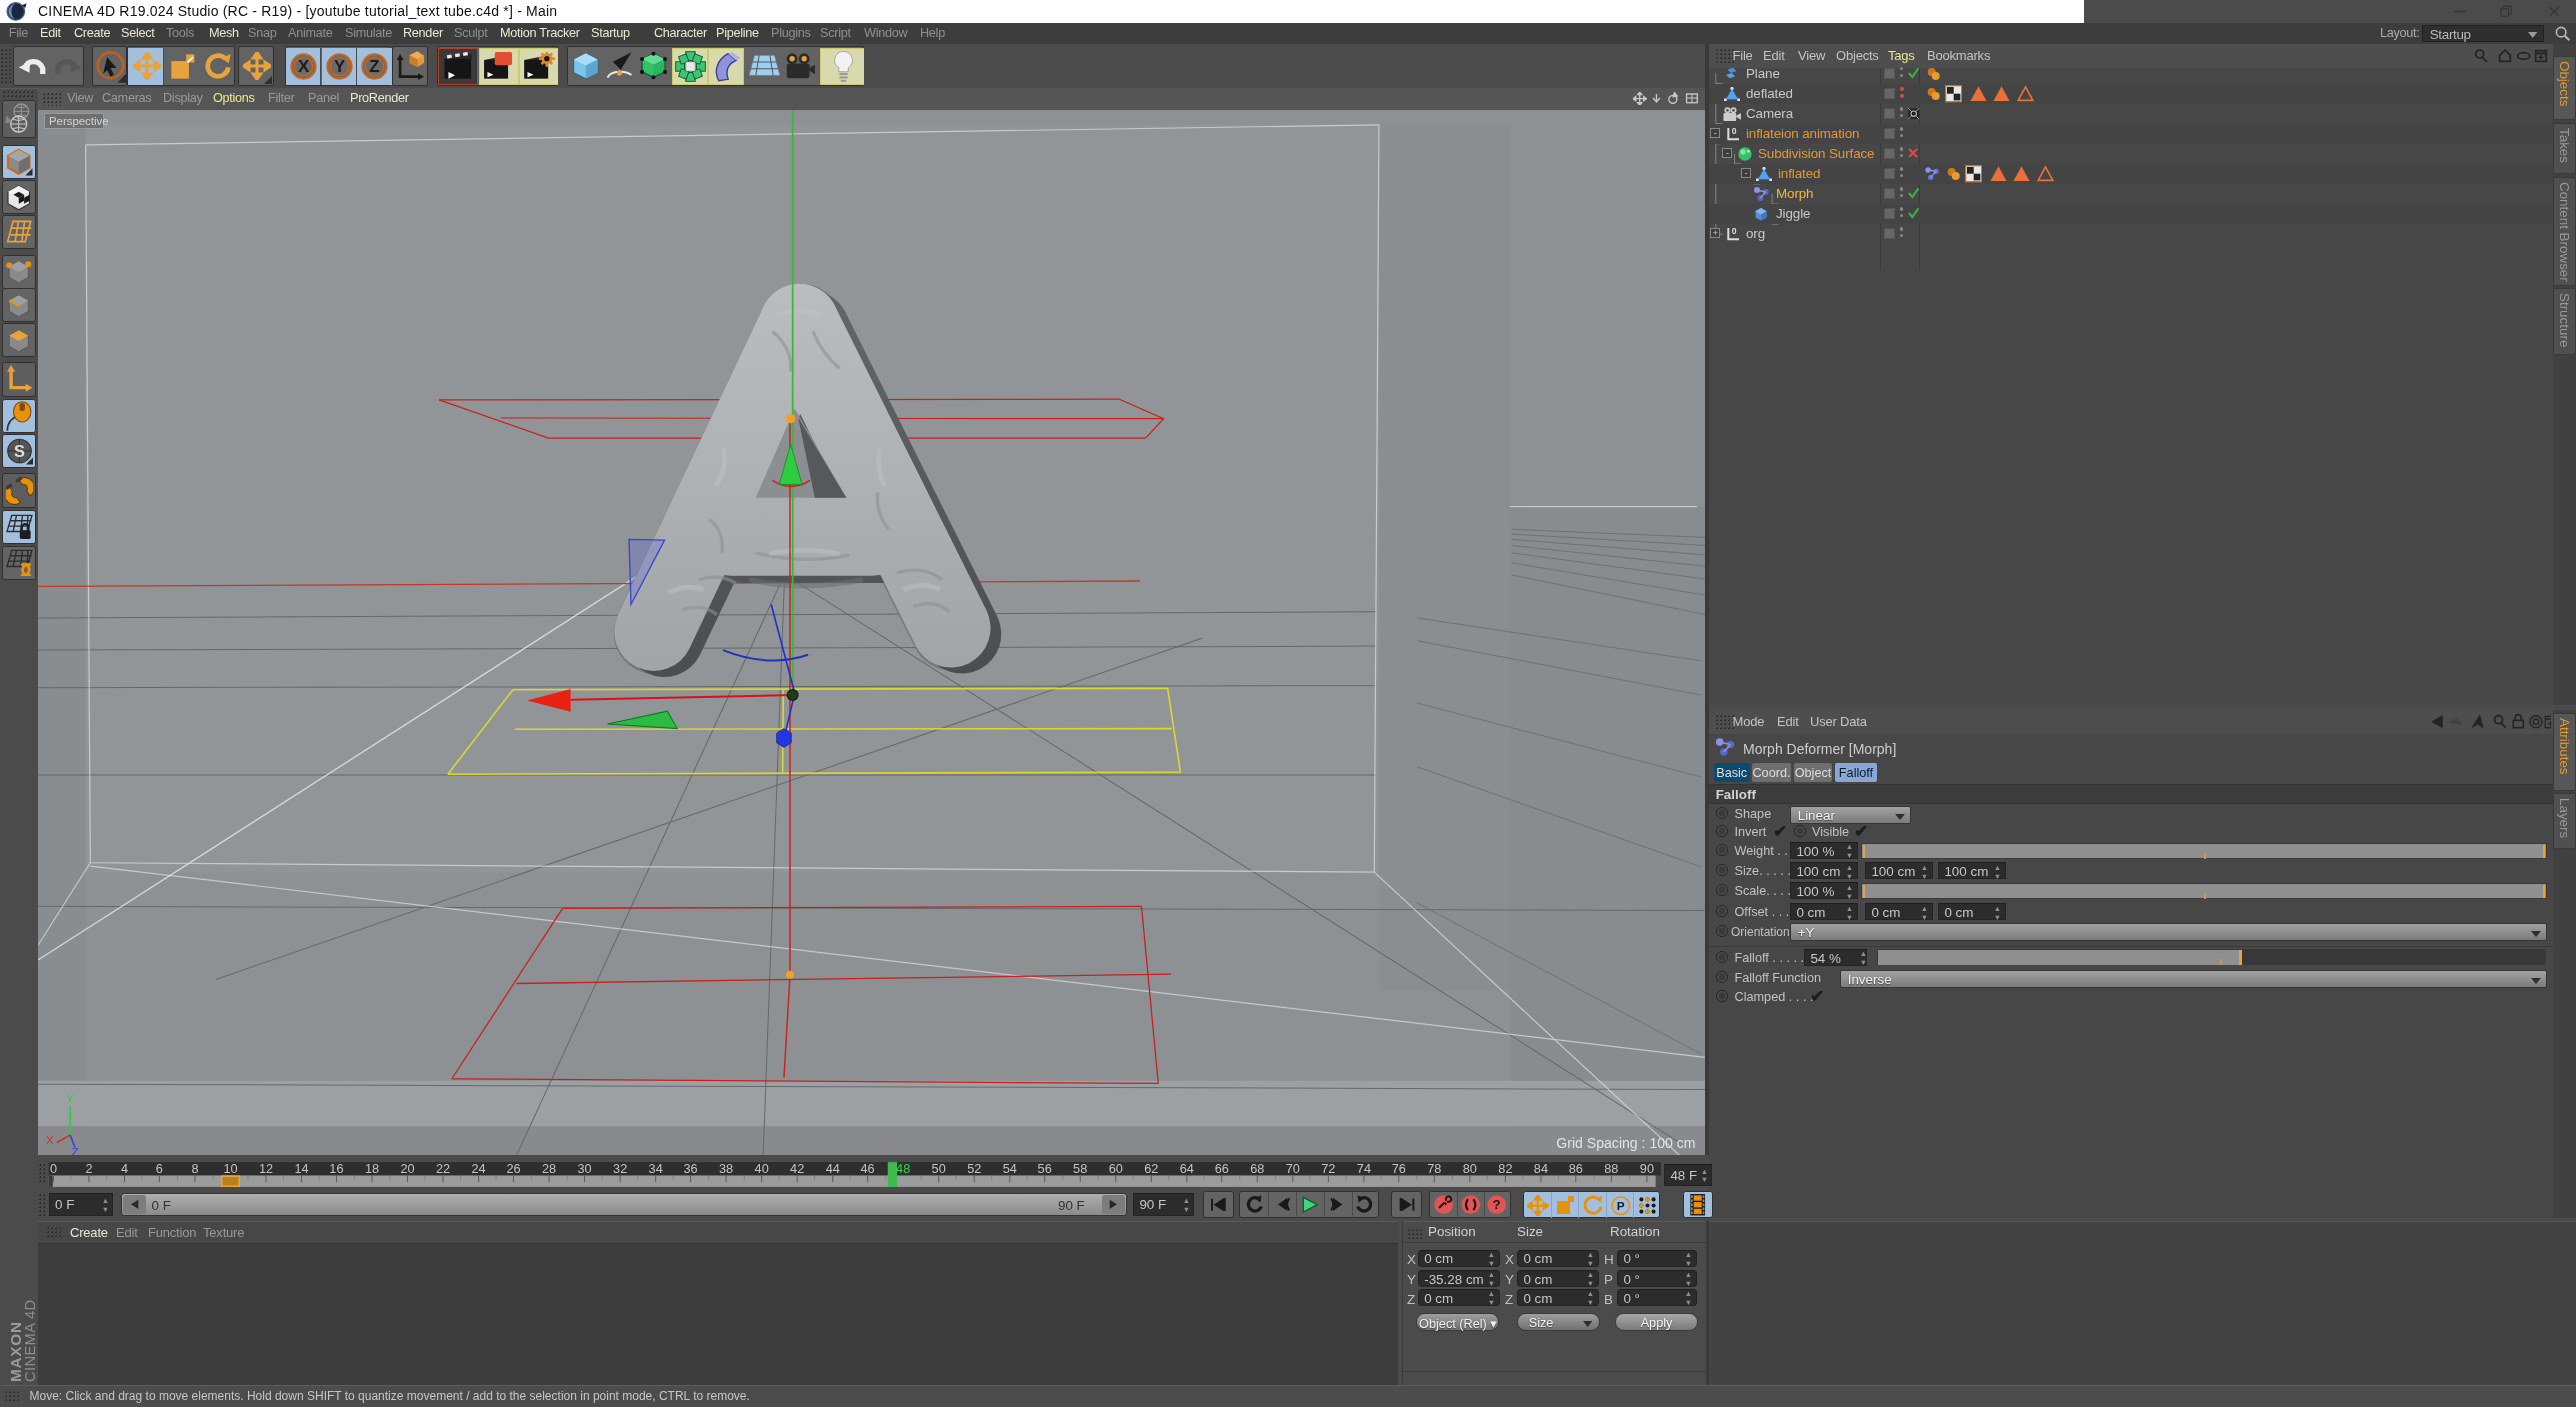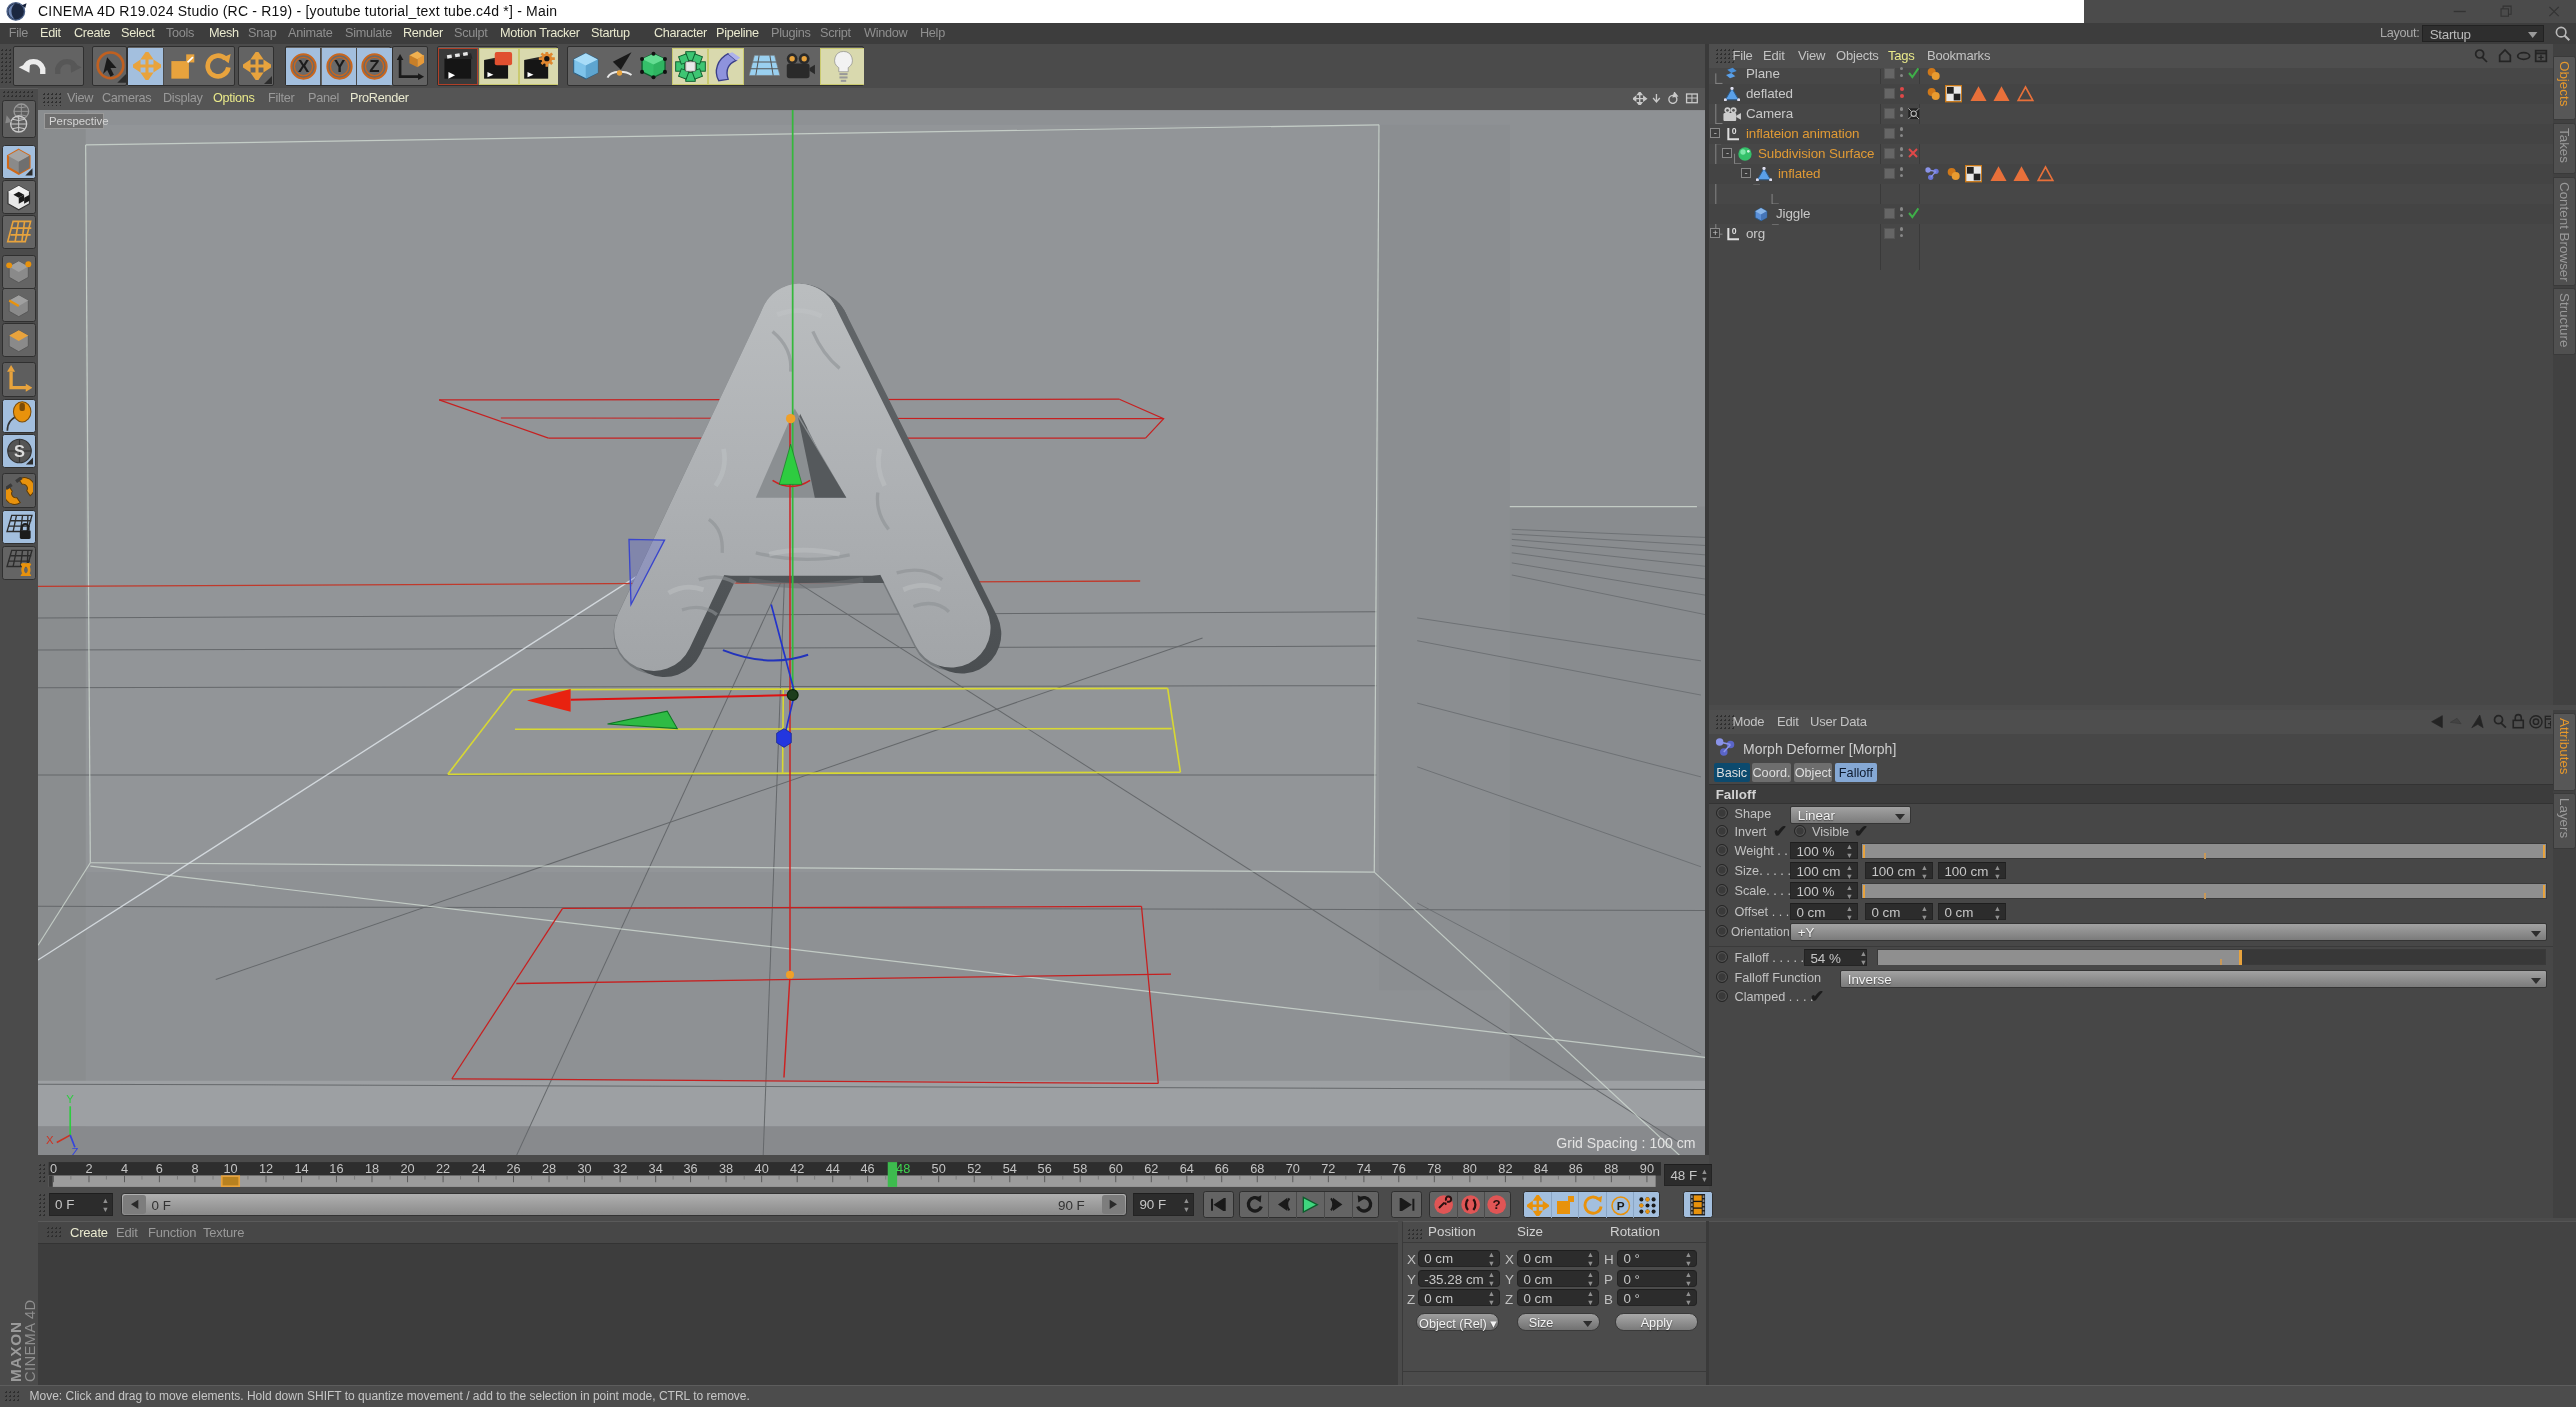--- a/index.html
+++ b/index.html
@@ -749,20 +749,35 @@
           <rect x="13" y="13" width="10" height="10" fill="#222"></rect>
         </svg>
       <svg class="abs" style="left:280px;top:1.3px" width="19" height="17.4" viewBox="0 0 28 26">
           <path d="M14 2 L26 24 L2 24 Z" fill="#e8703a"></path>
         </svg>
       <svg class="abs" style="left:303px;top:1.3px" width="19" height="17.4" viewBox="0 0 28 26">
           <path d="M14 2 L26 24 L2 24 Z" fill="#e8703a"></path>
         </svg>
       <svg class="abs" style="left:327px;top:1.3px" width="19" height="17.4" viewBox="0 0 28 26">
           <path d="M14 3 L25 23 L3 23 Z" fill="none" stroke="#e8703a" stroke-width="2.4"></path>
+        </svg>
+    </div>
+    <div class="omrow" style="top:140px">
+      <svg class="abs" style="left:44px;top:2px" width="17.4" height="16" viewBox="0 0 26 24">
+          <circle cx="6" cy="6" r="4.5" fill="#8a93e8"></circle>
+          <circle cx="19" cy="9" r="4.5" fill="#5a65c8"></circle>
+          <circle cx="11" cy="18" r="4.5" fill="#5a65c8"></circle>
+          <path d="M6 6 L19 9 M19 9 L11 18" stroke="#8a93e8" stroke-width="2"></path>
+        </svg>
+      <span class="abs" style="left:67px;top:2px;color:#f2b73f">Morph</span>
+      <span class="abs" style="left:175px;top:4px;width:11.4px;height:11.4px;background:#666;border:0.7px solid #555"></span>
+      <span class="abs" style="left:191px;top:3.4px;width:3.4px;height:3.4px;border-radius:50%;background:#888"></span>
+      <span class="abs" style="left:191px;top:10px;width:3.4px;height:3.4px;border-radius:50%;background:#888"></span>
+      <svg class="abs" style="left:198px;top:3.4px" width="13.4" height="12" viewBox="0 0 20 18">
+          <path d="M3 9 l5 6 9 -13" stroke="#3fae49" stroke-width="3" fill="none"></path>
         </svg>
     </div>
     <div class="omrow" style="top:160px;background:#444">
       <svg class="abs" style="left:44px;top:2.7px" width="16" height="14.8" viewBox="0 0 46 46">
           <path d="M23 3 l18 10 v20 l-18 10 -18 -10 v-20z" fill="#5a8fd8" stroke="#2c5c8c" stroke-width="3"></path>
           <path d="M23 3 l18 10 -18 10 -18 -10z" fill="#88b4e8"></path>
           <path d="M23 23 l18 -10 v20 l-18 10z" fill="#4575b8"></path>
         </svg>
       <span class="abs" style="left:67px;top:2px">Jiggle</span>
       <span class="abs" style="left:175px;top:4px;width:11.4px;height:11.4px;background:#666;border:0.7px solid #555"></span>

